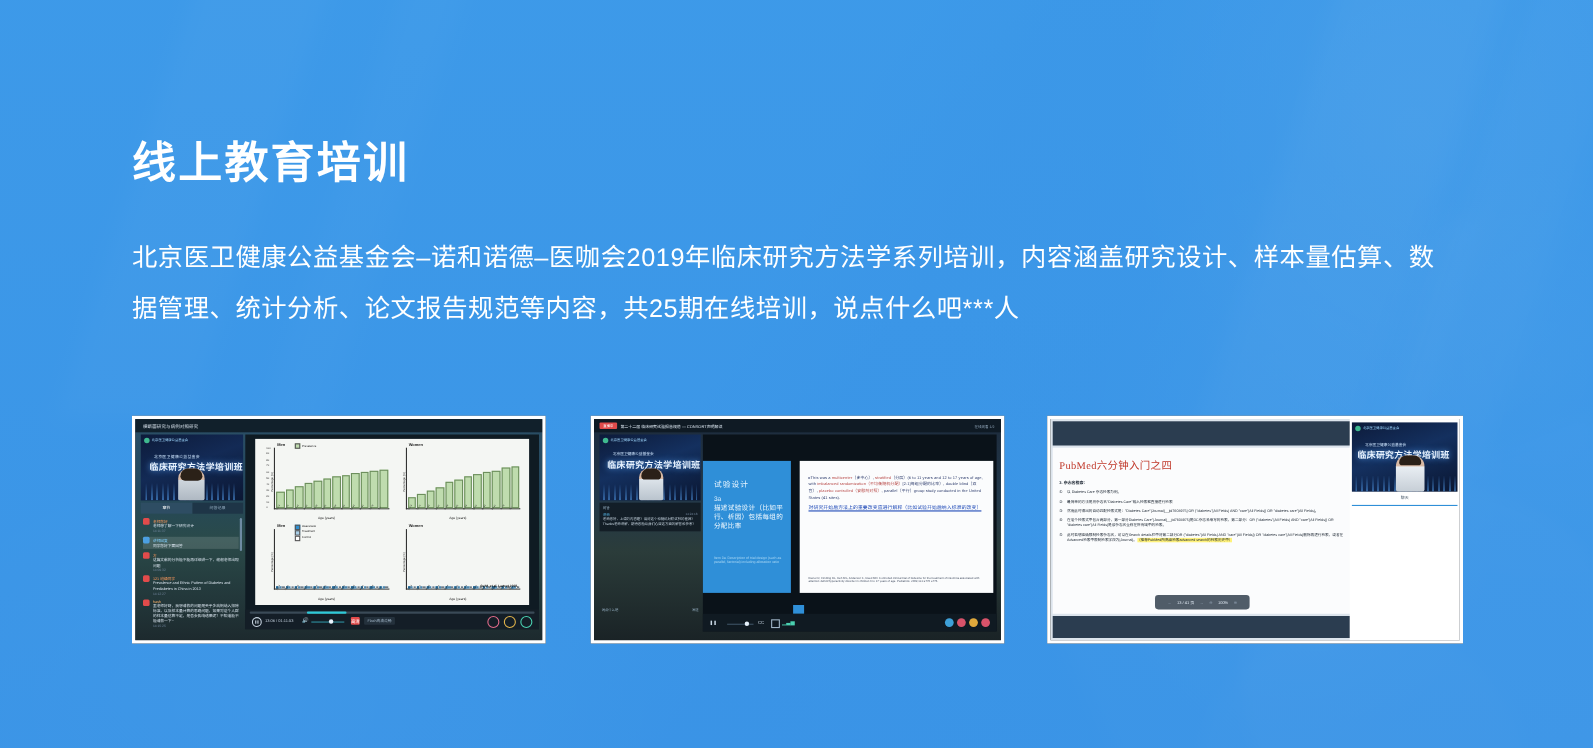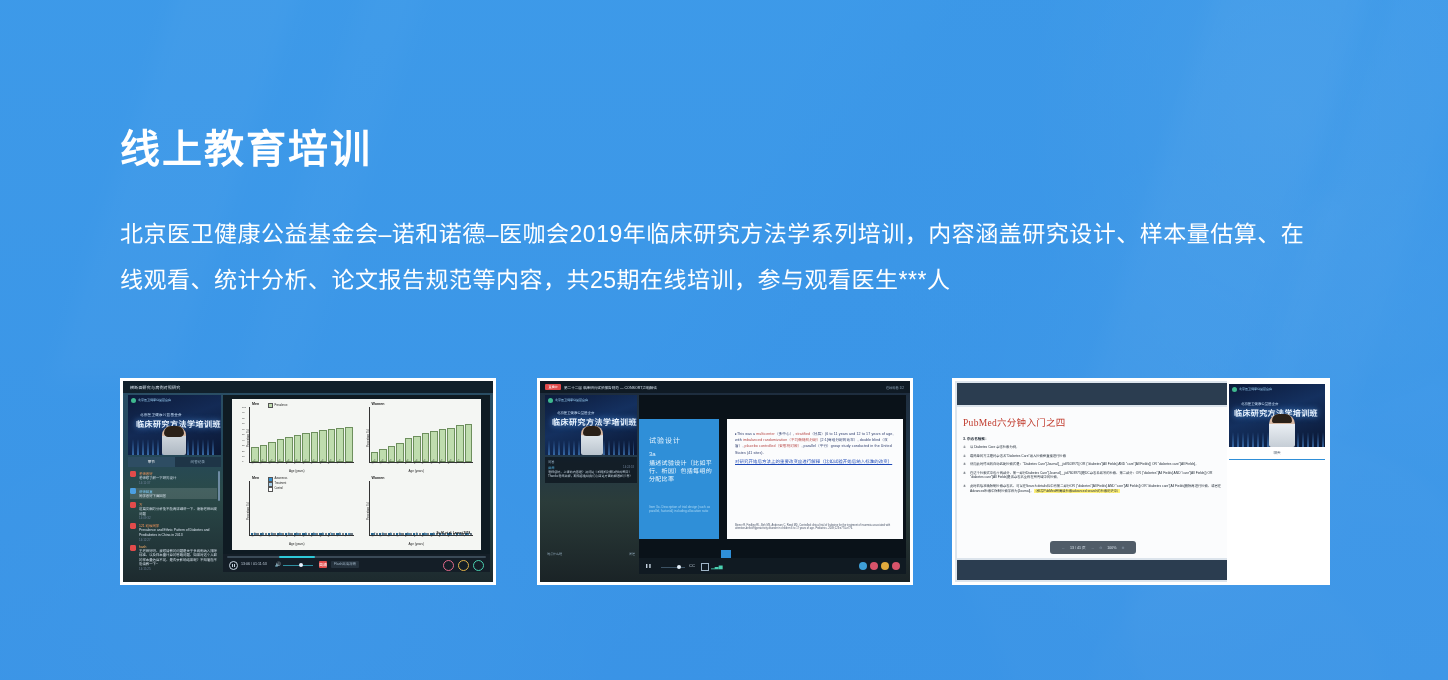--- a/index.html
+++ b/index.html
@@ -246,21 +246,21 @@
   <div class="bg-streak s5"></div>
   <div class="bg-arc"></div>
   <div class="bg-arc2"></div>
   <div class="bg-diag"></div>
   <div class="bg-tint"></div>
 </div>
 
 <div id="content">
 
   <h1 class="page-title">线上教育培训</h1>
-  <p class="page-desc">北京医卫健康公益基金会–诺和诺德–医咖会2019年临床研究方法学系列培训，内容涵盖研究设计、样本量估算、在线观看、统计分析、论文报告规范等内容，共25期在线培训，参与观看医生***人</p>
+  <p class="page-desc">北京医卫健康公益基金会–诺和诺德–医咖会2019年临床研究方法学系列培训，内容涵盖研究设计、样本量估算、数据管理、统计分析、论文报告规范等内容，共25期在线培训，说点什么吧***人</p>
 
   <div class="thumb-row">
 
     <div class="thumb t1">
       <div class="shot">
         <div class="w1-bg"></div>
 
         <div class="w1-topbar">
           <span class="tt">横断面研究与病例对照研究</span>
         </div>

